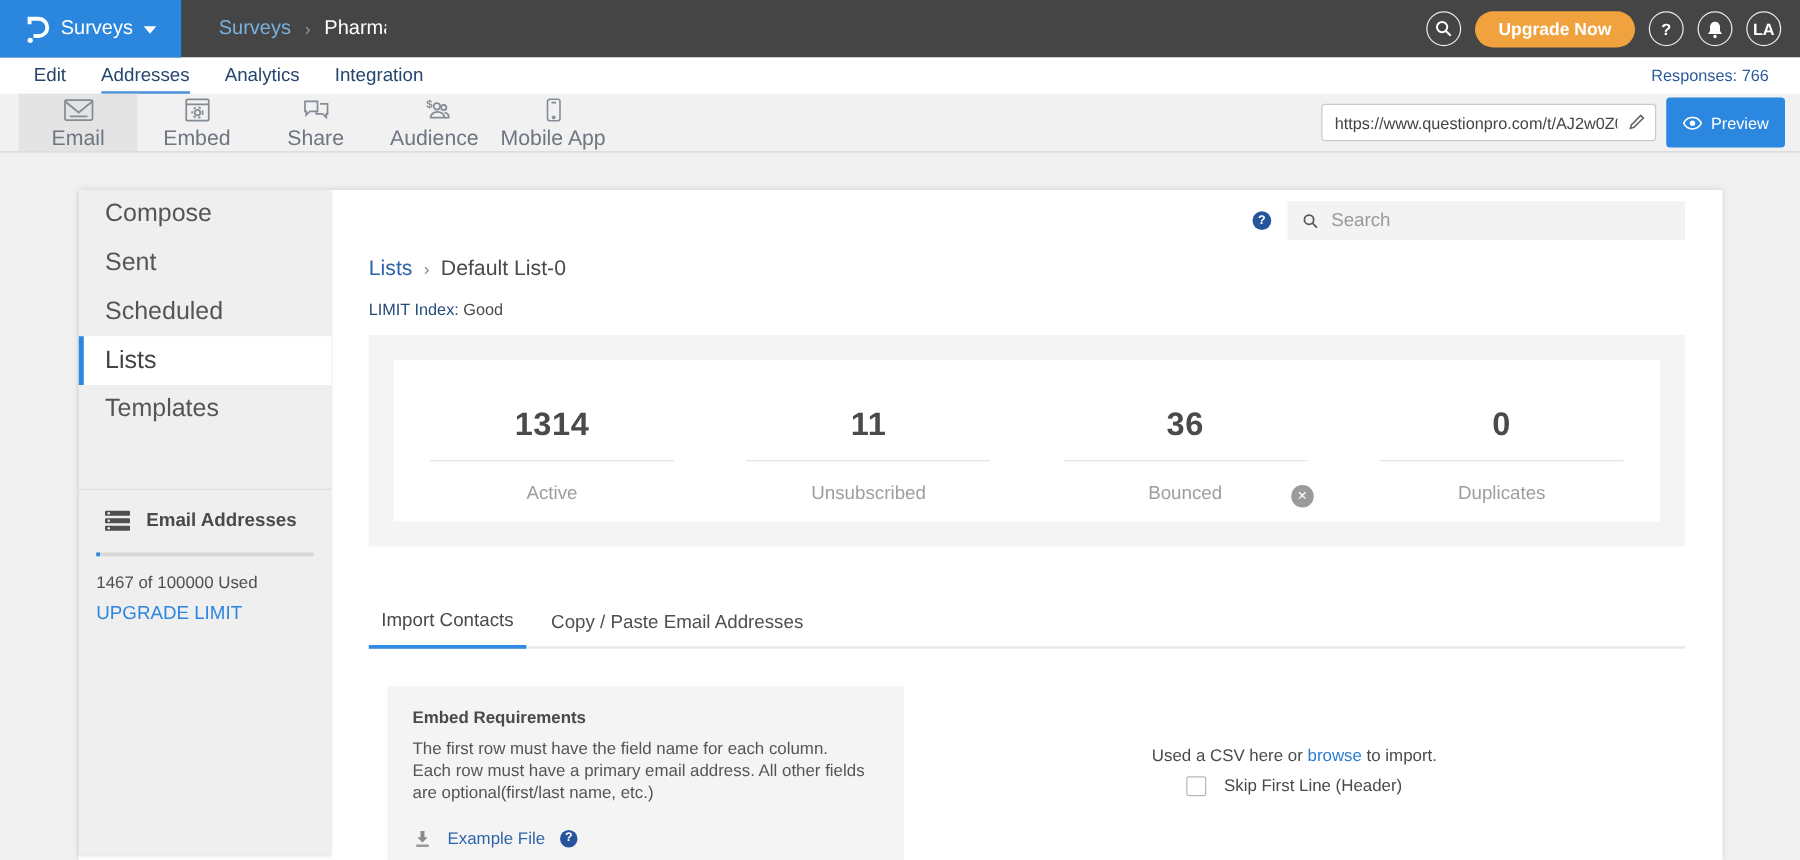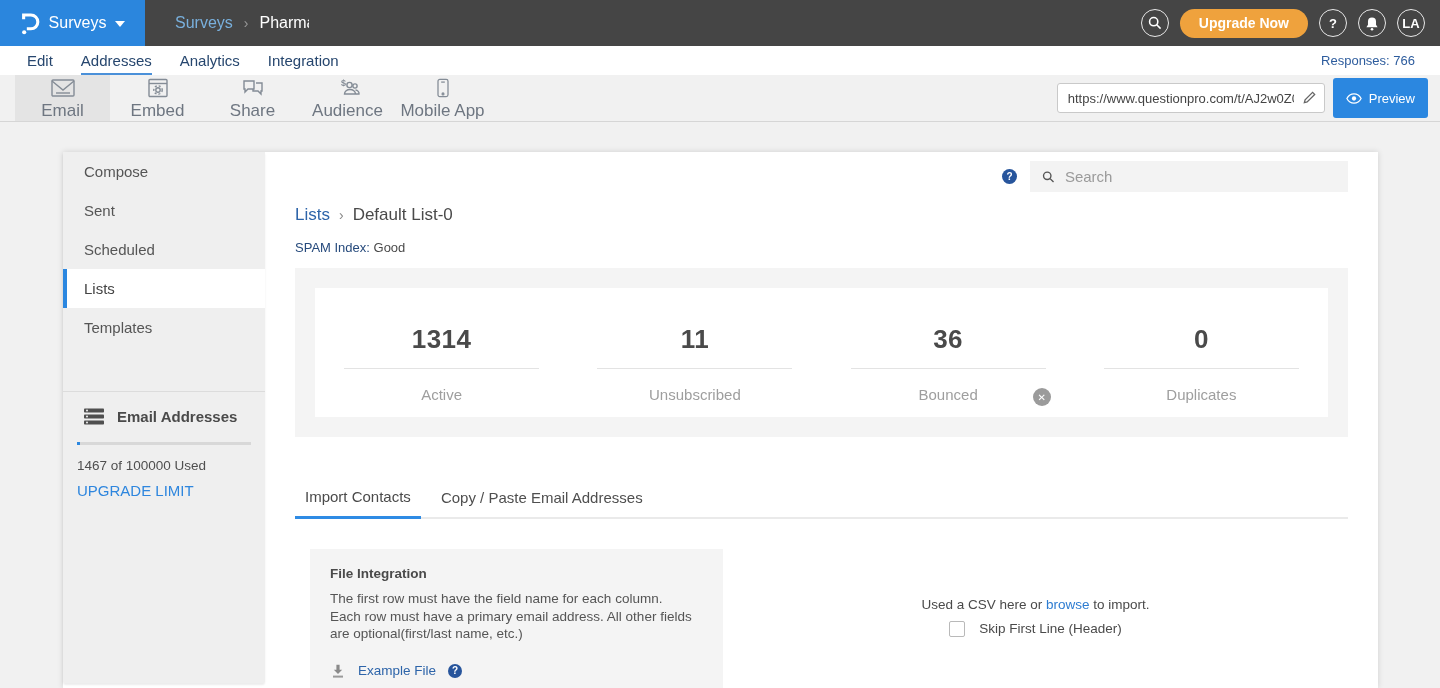--- a/index.html
+++ b/index.html
@@ -38,21 +38,21 @@
   .url-input { width:268px; height:30px; border:1px solid #c9c9c9; border-radius:3px; background:#fff; font-size:13px; color:#444; padding:0 30px 0 10px; font-family:inherit; }
   .pencil-icon { position:absolute; right:8px; top:7px; }
   .preview-btn { height:40px; background:#2b87e0; border:none; border-radius:3px; color:#fff; font-size:13px; padding:0 13px; display:flex; align-items:center; gap:7px; cursor:pointer; font-family:inherit; }
 
   
   .page { height:566px; background:#f1f1f1; }
   .content-card { margin-left:63px; margin-top:30px; width:1315px; height:536px; background:#fff; box-shadow:0 0 6px rgba(0,0,0,0.14); display:flex; }
 
   
   .side { width:202px; flex:none; background:#efefef; height:calc(100% - 5px); border-radius:0 0 3px 3px; box-shadow:0 2px 2px rgba(0,0,0,0.08); }
-  .side-item { height:39px; line-height:39px; padding-left:21px; font-size:15px; color:#555; cursor:pointer; }
+  .side-item { height:39px; line-height:39px; padding-left:21px; font-size:20px; color:#555; cursor:pointer; }
   .side-item.active { background:#fff; border-left:4px solid #2b87e0; padding-left:17px; color:#444; }
   .side-divider { margin-top:44px; border-top:1px solid #dcdcdc; }
   .email-section { padding:16px 14px 0; }
   .email-head { display:flex; align-items:center; gap:13px; padding-left:7px; }
   .email-head .title { font-size:15px; font-weight:700; color:#4a4a4a; }
   .quota-bar { margin-top:17px; height:3px; background:#d8d8d8; position:relative; }
   .quota-fill { position:absolute; left:0; top:0; height:3px; background:#2b87e0; }
   .quota-text { margin-top:13px; font-size:13.5px; color:#4f4f4f; }
   .upgrade-link { margin-top:9px; font-size:15px; font-weight:500; color:#2e86de; cursor:pointer; display:inline-block; }
 
@@ -242,21 +242,21 @@
         </div>
       </div>
 
       <div class="list-crumb">
         <span class="root">Lists</span>
         <span class="sep">›</span>
         <span class="current">Default List-0</span>
       </div>
 
       <div class="spam-row">
-        <span class="lbl">SPAM Index:</span>
+        <span class="lbl">LIMIT Index:</span>
         <span class="val">Good</span>
       </div>
 
       <div class="stats-panel">
         <div class="stat-card">
           <div class="stat-value">1314</div>
           <div class="stat-divider"></div>
           <div class="stat-label">Active</div>
         </div>
         <div class="stat-card">
@@ -277,21 +277,21 @@
         </div>
       </div>
 
       <div class="tabs">
         <span class="tab active">Import Contacts</span>
         <span class="tab">Copy / Paste Email Addresses</span>
       </div>
 
       <div class="import-area">
         <div class="file-req">
-          <div class="fr-title">File Integration</div>
+          <div class="fr-title">Embed Requirements</div>
           <div class="fr-body">The first row must have the field name for each column. Each row must have a primary email address. All other fields are optional(first/last name, etc.)</div>
           <div class="example-row">
             <svg width="16" height="16" viewBox="0 0 16 16">
                 <path d="M8 11 L3.8 6.8 H6.4 V1.8 H9.6 V6.8 H12.2 Z" fill="#8a8a8a"></path>
                 <line x1="3" y1="13.6" x2="13" y2="13.6" stroke="#9a9a9a" stroke-width="2"></line>
               </svg>
             <span class="example-link">Example File</span>
             <span class="help-badge" style="width:14px;height:14px;">?</span>
           </div>
         </div>

